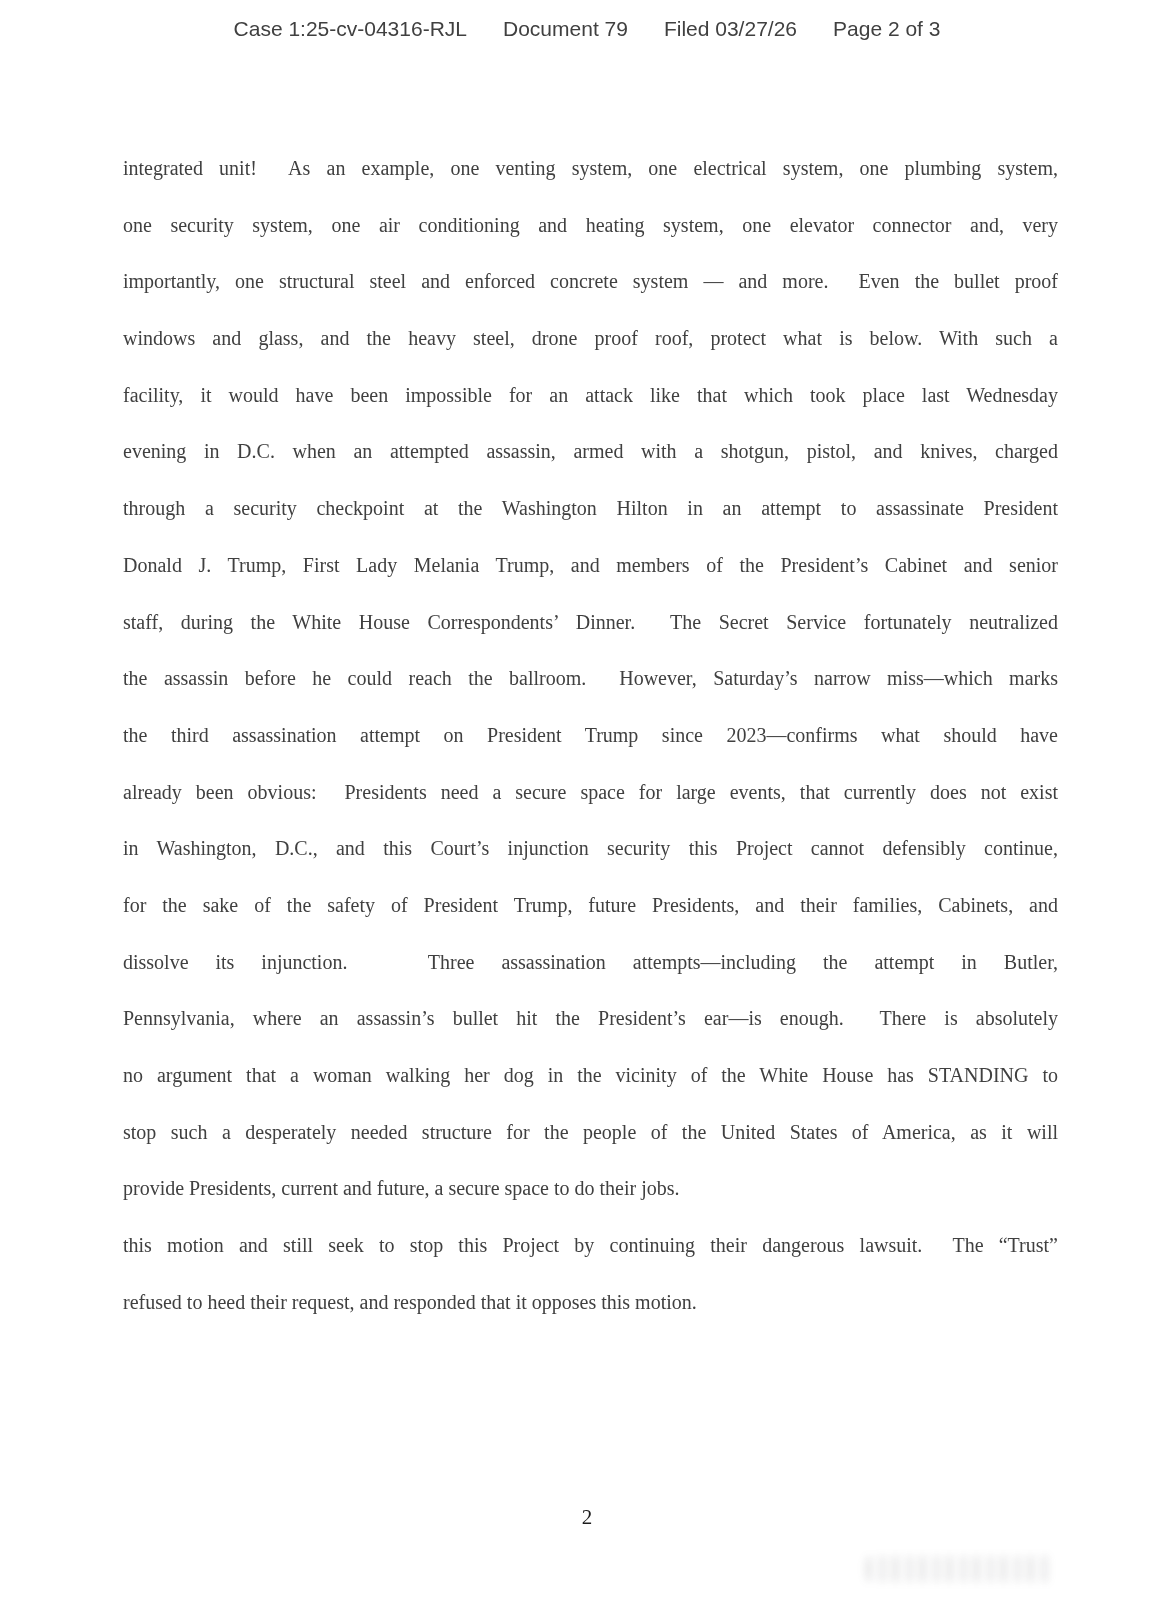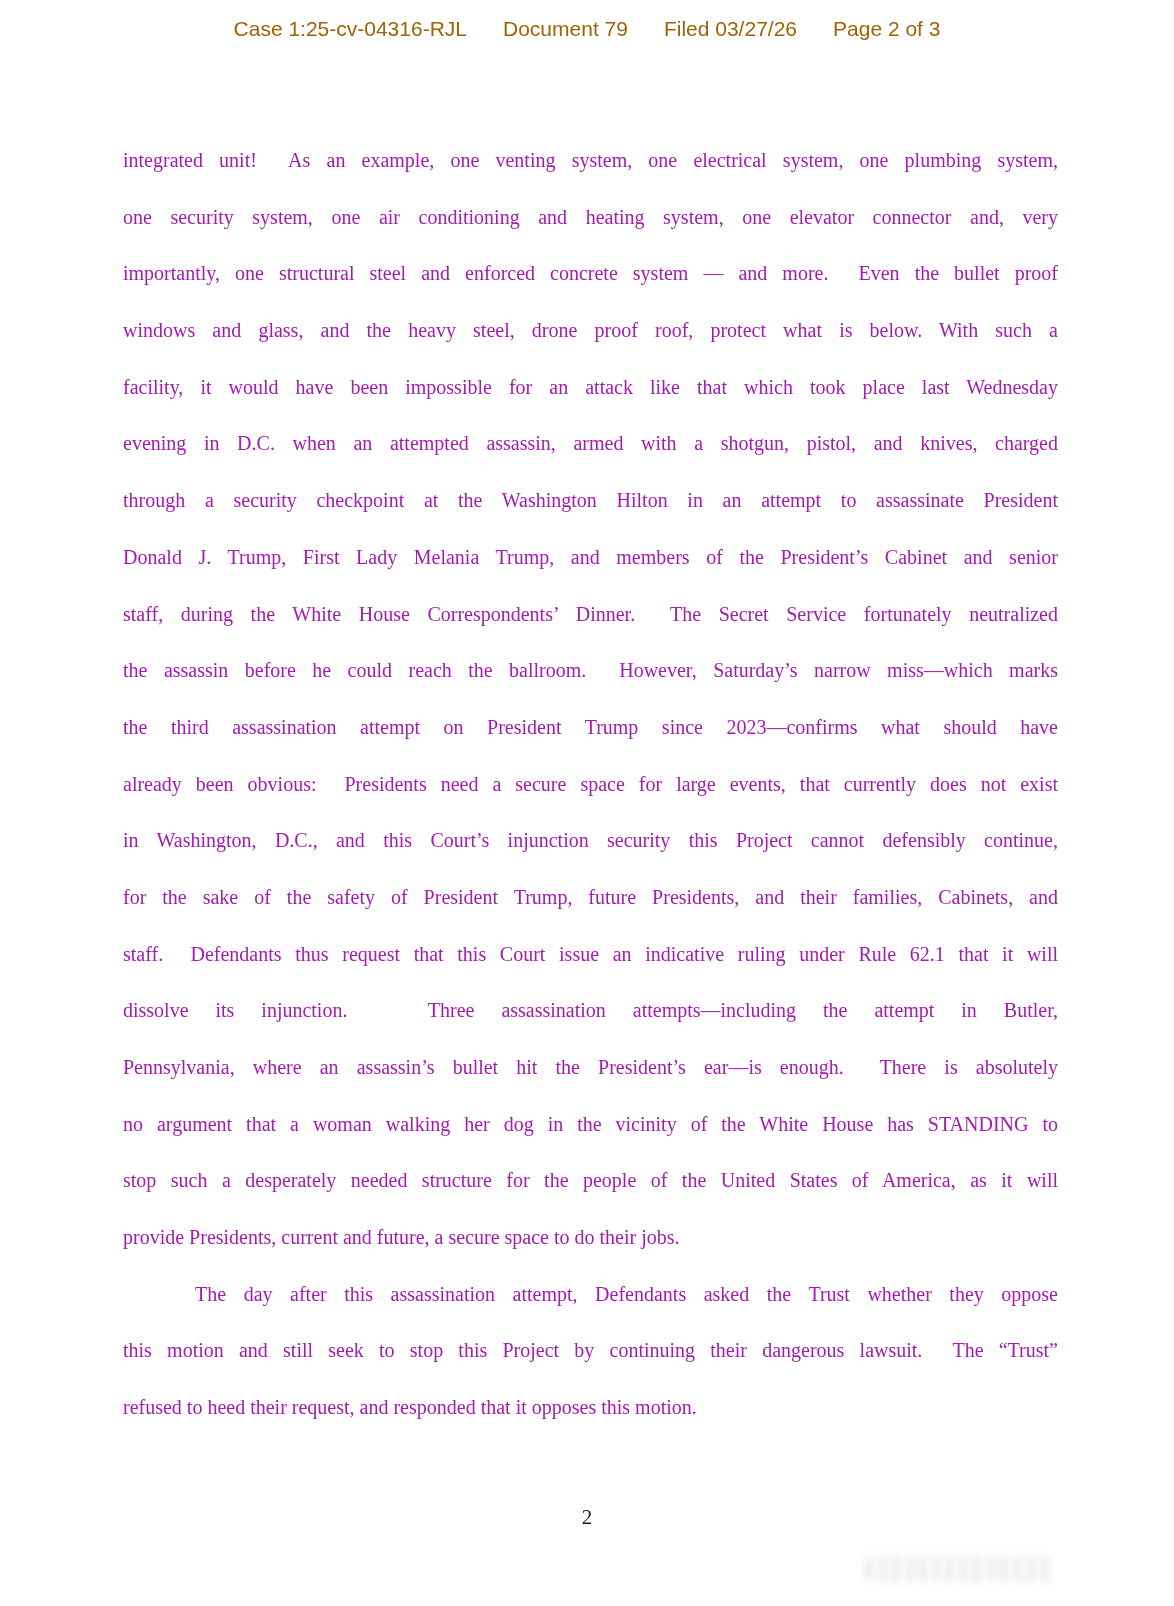--- a/index.html
+++ b/index.html
@@ -16,32 +16,32 @@
     position: absolute;
     top: 17px;
     left: 0;
     right: 0;
     display: flex;
     justify-content: center;
     gap: 36px;
     font-family: "Liberation Sans", sans-serif;
     font-size: 21px;
     font-weight: 400;
-    color: #a16207;
+    color: #404040;
     white-space: nowrap;
   }
   .doc-body {
     position: absolute;
     left: 123px;
-    top: 132px;
+    top: 140px;
     width: 935px;
     font-family: "Liberation Serif", serif;
     font-size: 20px;
     line-height: 56.7px;
-    color: #a21caf;
+    color: #404040;
   }
   .tline {
     text-align: justify;
     text-align-last: justify;
     height: 56.7px;
     overflow: visible;
   }
   .tline.para-end {
     text-align-last: left;
   }
@@ -96,27 +96,25 @@
     <div class="tline">facility, it would have been impossible for an attack like that which took place last Wednesday</div>
     <div class="tline">evening in D.C. when an attempted assassin, armed with a shotgun, pistol, and knives, charged</div>
     <div class="tline">through a security checkpoint at the Washington Hilton in an attempt to assassinate President</div>
     <div class="tline">Donald J. Trump, First Lady Melania Trump, and members of the President’s Cabinet and senior</div>
     <div class="tline">staff, during the White House Correspondents’ Dinner.&nbsp; The Secret Service fortunately neutralized</div>
     <div class="tline">the assassin before he could reach the ballroom.&nbsp; However, Saturday’s narrow miss—which marks</div>
     <div class="tline">the third assassination attempt on President Trump since 2023—confirms what should have</div>
     <div class="tline">already been obvious:&nbsp; Presidents need a secure space for large events, that currently does not exist</div>
     <div class="tline">in Washington, D.C., and this Court’s injunction security this Project cannot defensibly continue,</div>
     <div class="tline">for the sake of the safety of President Trump, future Presidents, and their families, Cabinets, and</div>
-    <div class="tline">staff.&nbsp; Defendants thus request that this Court issue an indicative ruling under Rule 62.1 that it will</div>
     <div class="tline">dissolve its injunction.&nbsp;&nbsp; Three assassination attempts—including the attempt in Butler,</div>
     <div class="tline">Pennsylvania, where an assassin’s bullet hit the President’s ear—is enough.&nbsp; There is absolutely</div>
     <div class="tline">no argument that a woman walking her dog in the vicinity of the White House has STANDING to</div>
     <div class="tline">stop such a desperately needed structure for the people of the United States of America, as it will</div>
     <div class="tline para-end">provide Presidents, current and future, a secure space to do their jobs.</div>
-    <div class="tline indent">The day after this assassination attempt, Defendants asked the Trust whether they oppose</div>
     <div class="tline">this motion and still seek to stop this Project by continuing their dangerous lawsuit.&nbsp; The “Trust”</div>
     <div class="tline para-end">refused to heed their request, and responded that it opposes this motion.</div>
   </main>
 
   <div class="page-number">2</div>
 
   <div class="scan-smudge"></div>
 
 </div>
 

